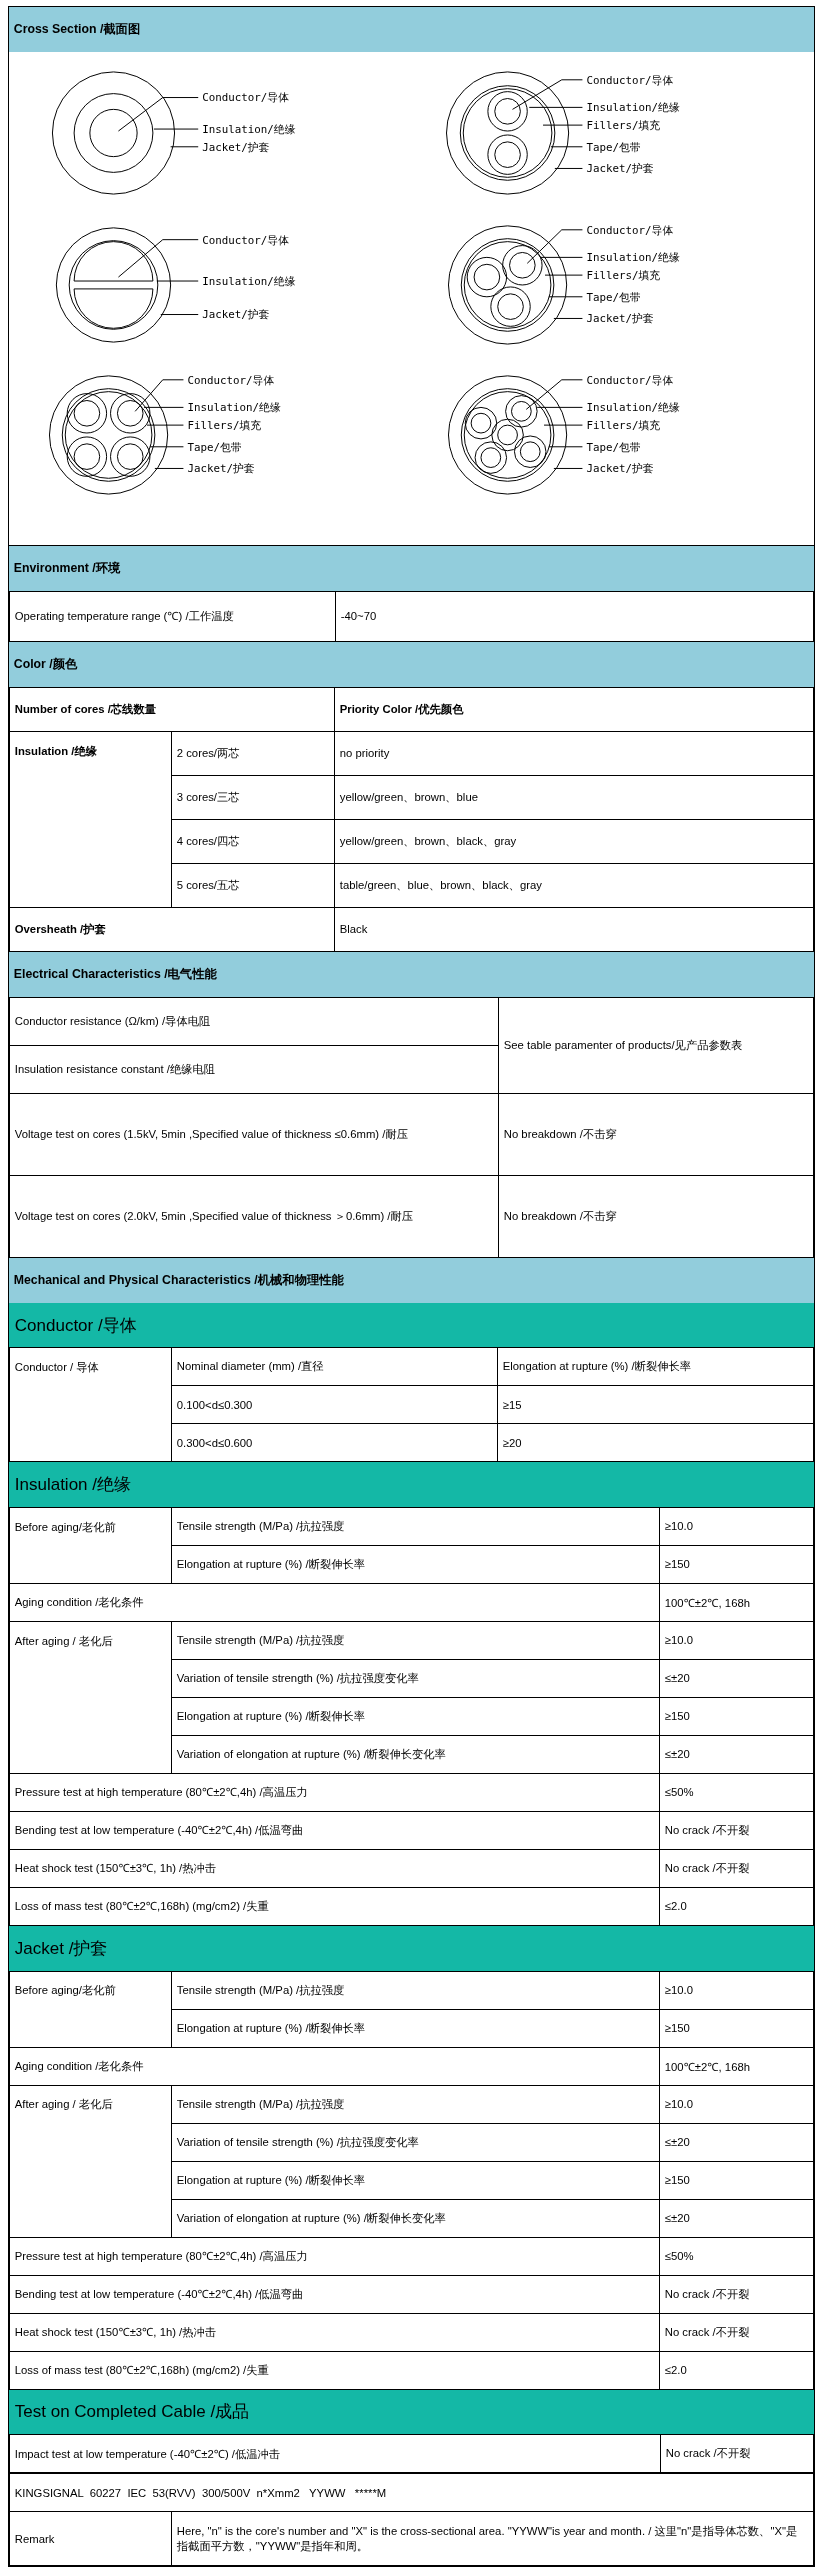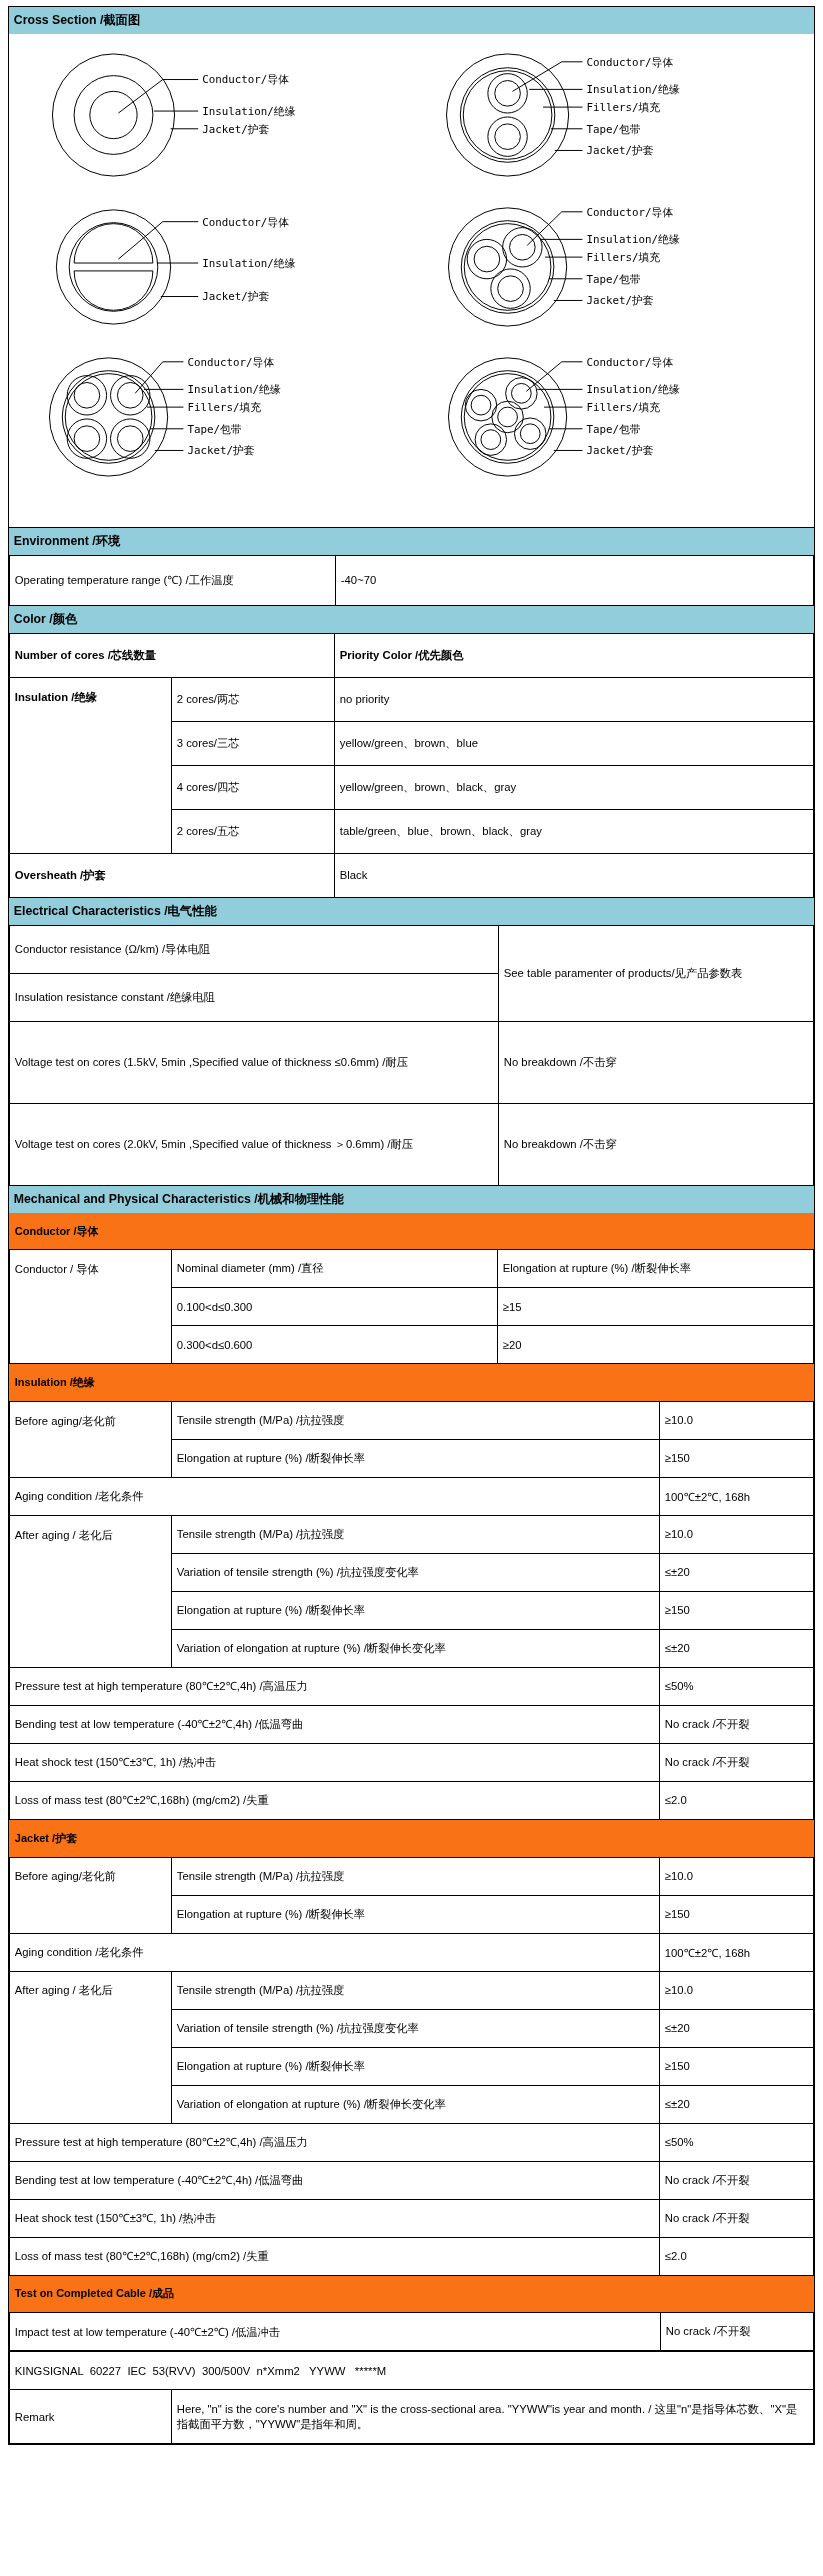--- a/index.html
+++ b/index.html
@@ -1,19 +1,19 @@
 <!DOCTYPE html>
 <html><head>
 <meta charset="utf-8">
 <style>
   html,body{margin:0;padding:0;background:#fff;}
   body{font-family:"Liberation Sans",sans-serif;color:#000;width:823px;}
   .sheet{width:805px;margin:5.9px 0 0 7.9px;border:1px solid #000;background:#fff;}
-  .sec-h{background:#92CDDC;font-weight:bold;font-size:12.3px;height:27px;display:flex;align-items:center;padding:0 4.9px;}
-  .sub-h{font-weight:bold;font-size:11px;padding:10.8px 5.9px;background:#f97316;}
+  .sec-h{background:#92CDDC;font-weight:bold;font-size:12.3px;height:45px;display:flex;align-items:center;padding:0 4.9px;}
+  .sub-h{font-weight:normal;font-size:17px;padding:10.8px 5.9px;background:#14b8a6;}
   table{border-collapse:collapse;width:100%;table-layout:fixed;}
   td{border:1px solid #000;padding:2px 4.9px;font-size:11.3px;vertical-align:middle;overflow:hidden;word-wrap:break-word;}
   .b{font-weight:bold;margin-left:21px;}
   .vtop{vertical-align:top;padding-top:11.8px;}
   .pre{white-space:pre-wrap;}
   tr.h40 td{height:39px;} tr.h44 td{height:43px;} tr.h46 td{height:45px;}
   tr.h38 td{height:33px;} tr.h80 td{height:77px;} tr.h54 td{height:49px;}
   col.w165{width:162px;} col.w166{width:163px;} col.w331{width:326px;}
   col.w497{width:489px;} col.w496{width:488px;} col.w661{width:651px;}
   .diagrams{display:grid;grid-template-columns:1fr 1fr;padding:5.9px 0 37px 5.9px;border-bottom:1px solid #000;background:#fff;}
@@ -223,21 +223,21 @@
     </tr>
     <tr class="h40">
           <td>3 cores/三芯</td>
           <td>yellow/green、brown、blue</td>
         </tr>
     <tr class="h40">
           <td>4 cores/四芯</td>
           <td>yellow/green、brown、black、gray</td>
         </tr>
     <tr class="h40">
-          <td>2 cores/五芯</td>
+          <td>5 cores/五芯</td>
           <td>table/green、blue、brown、black、gray</td>
         </tr>
     <tr class="h40">
       <td colspan="2" class="b">Oversheath /护套</td>
       <td>Black</td>
     </tr>
   </tbody>
     </table>
 
   <div class="sec-h">

